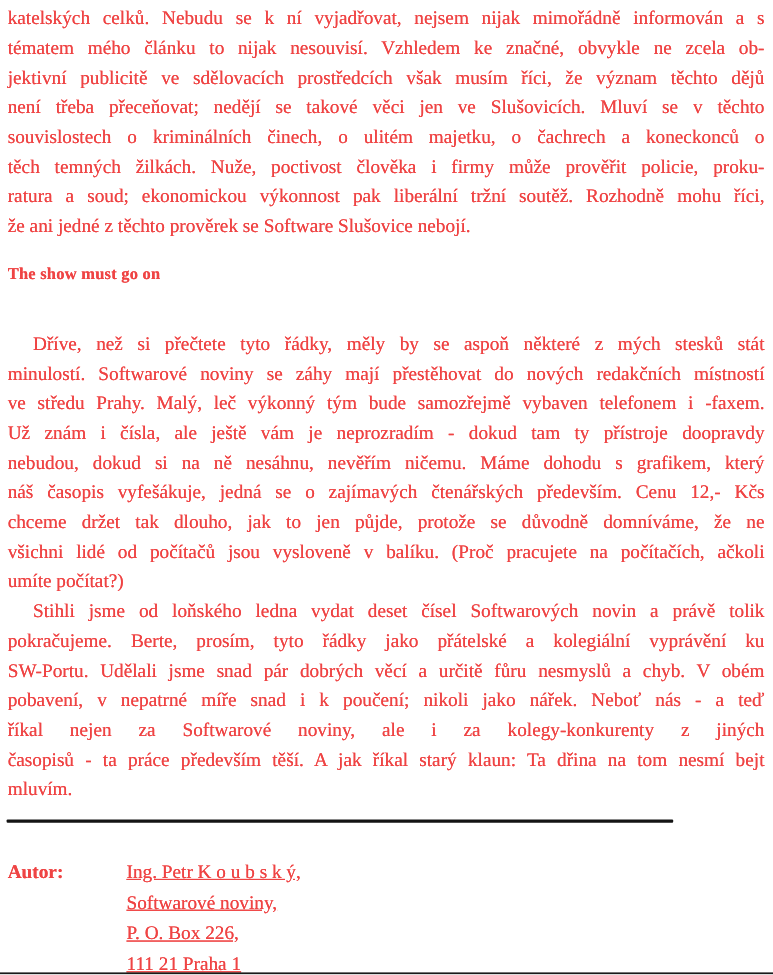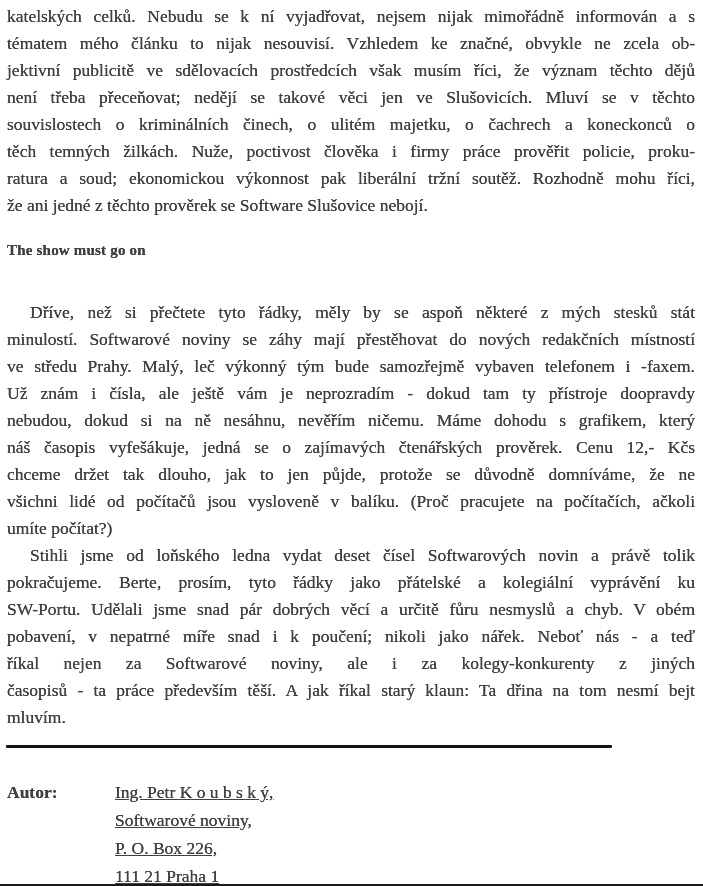--- a/index.html
+++ b/index.html
@@ -7,21 +7,21 @@
     padding: 0;
     background: #ffffff;
   }
   .page {
     position: relative;
     width: 703px;
     height: 886px;
     box-sizing: border-box;
     padding: 3px 8px 0 7px;
     background: #ffffff;
-    color: #404040;
+    color: #ef4444;
     font-family: "Liberation Serif", serif;
     overflow: hidden;
     
     text-shadow: 0 0 0.5px currentColor;
   }
   .paragraph {
     font-size: 17.5px;
     line-height: 27px;
   }
   .paragraph .line {
@@ -83,34 +83,34 @@
 <body>
 
 <div class="page">
 
   <div class="paragraph">
       <div class="line">katelských celků. Nebudu se k ní vyjadřovat, nejsem nijak mimořádně informován a s</div>
       <div class="line">tématem mého článku to nijak nesouvisí. Vzhledem ke značné, obvykle ne zcela ob-</div>
       <div class="line">jektivní publicitě ve sdělovacích prostředcích však musím říci, že význam těchto dějů</div>
       <div class="line">není třeba přeceňovat; nedějí se takové věci jen ve Slušovicích. Mluví se v těchto</div>
       <div class="line">souvislostech o kriminálních činech, o ulitém majetku, o čachrech a koneckonců o</div>
-      <div class="line">těch temných žilkách. Nuže, poctivost člověka i firmy práce prověřit policie, proku-</div>
+      <div class="line">těch temných žilkách. Nuže, poctivost člověka i firmy může prověřit policie, proku-</div>
       <div class="line">ratura a soud; ekonomickou výkonnost pak liberální tržní soutěž. Rozhodně mohu říci,</div>
       <div class="line last">že ani jedné z těchto prověrek se Software Slušovice nebojí.</div>
     </div>
 
   <h2 class="heading">The show must go on</h2>
 
   <div class="paragraph indented">
       <div class="line">Dříve, než si přečtete tyto řádky, měly by se aspoň některé z mých stesků stát</div>
       <div class="line">minulostí. Softwarové noviny se záhy mají přestěhovat do nových redakčních místností</div>
       <div class="line">ve středu Prahy. Malý, leč výkonný tým bude samozřejmě vybaven telefonem i -faxem.</div>
       <div class="line">Už znám i čísla, ale ještě vám je neprozradím - dokud tam ty přístroje doopravdy</div>
       <div class="line">nebudou, dokud si na ně nesáhnu, nevěřím ničemu. Máme dohodu s grafikem, který</div>
-      <div class="line">náš časopis vyfešákuje, jedná se o zajímavých čtenářských prověrek. Cenu 12,- Kčs</div>
+      <div class="line">náš časopis vyfešákuje, jedná se o zajímavých čtenářských především. Cenu 12,- Kčs</div>
       <div class="line">chceme držet tak dlouho, jak to jen půjde, protože se důvodně domníváme, že ne</div>
       <div class="line">všichni lidé od počítačů jsou vysloveně v balíku. (Proč pracujete na počítačích, ačkoli</div>
       <div class="line last">umíte počítat?)</div>
     </div>
 
   <div class="paragraph indented">
       <div class="line">Stihli jsme od loňského ledna vydat deset čísel Softwarových novin a právě tolik</div>
       <div class="line">pokračujeme. Berte, prosím, tyto řádky jako přátelské a kolegiální vyprávění ku</div>
       <div class="line">SW-Portu. Udělali jsme snad pár dobrých věcí a určitě fůru nesmyslů a chyb. V obém</div>
       <div class="line">pobavení, v nepatrné míře snad i k poučení; nikoli jako nářek. Neboť nás - a teď</div>

